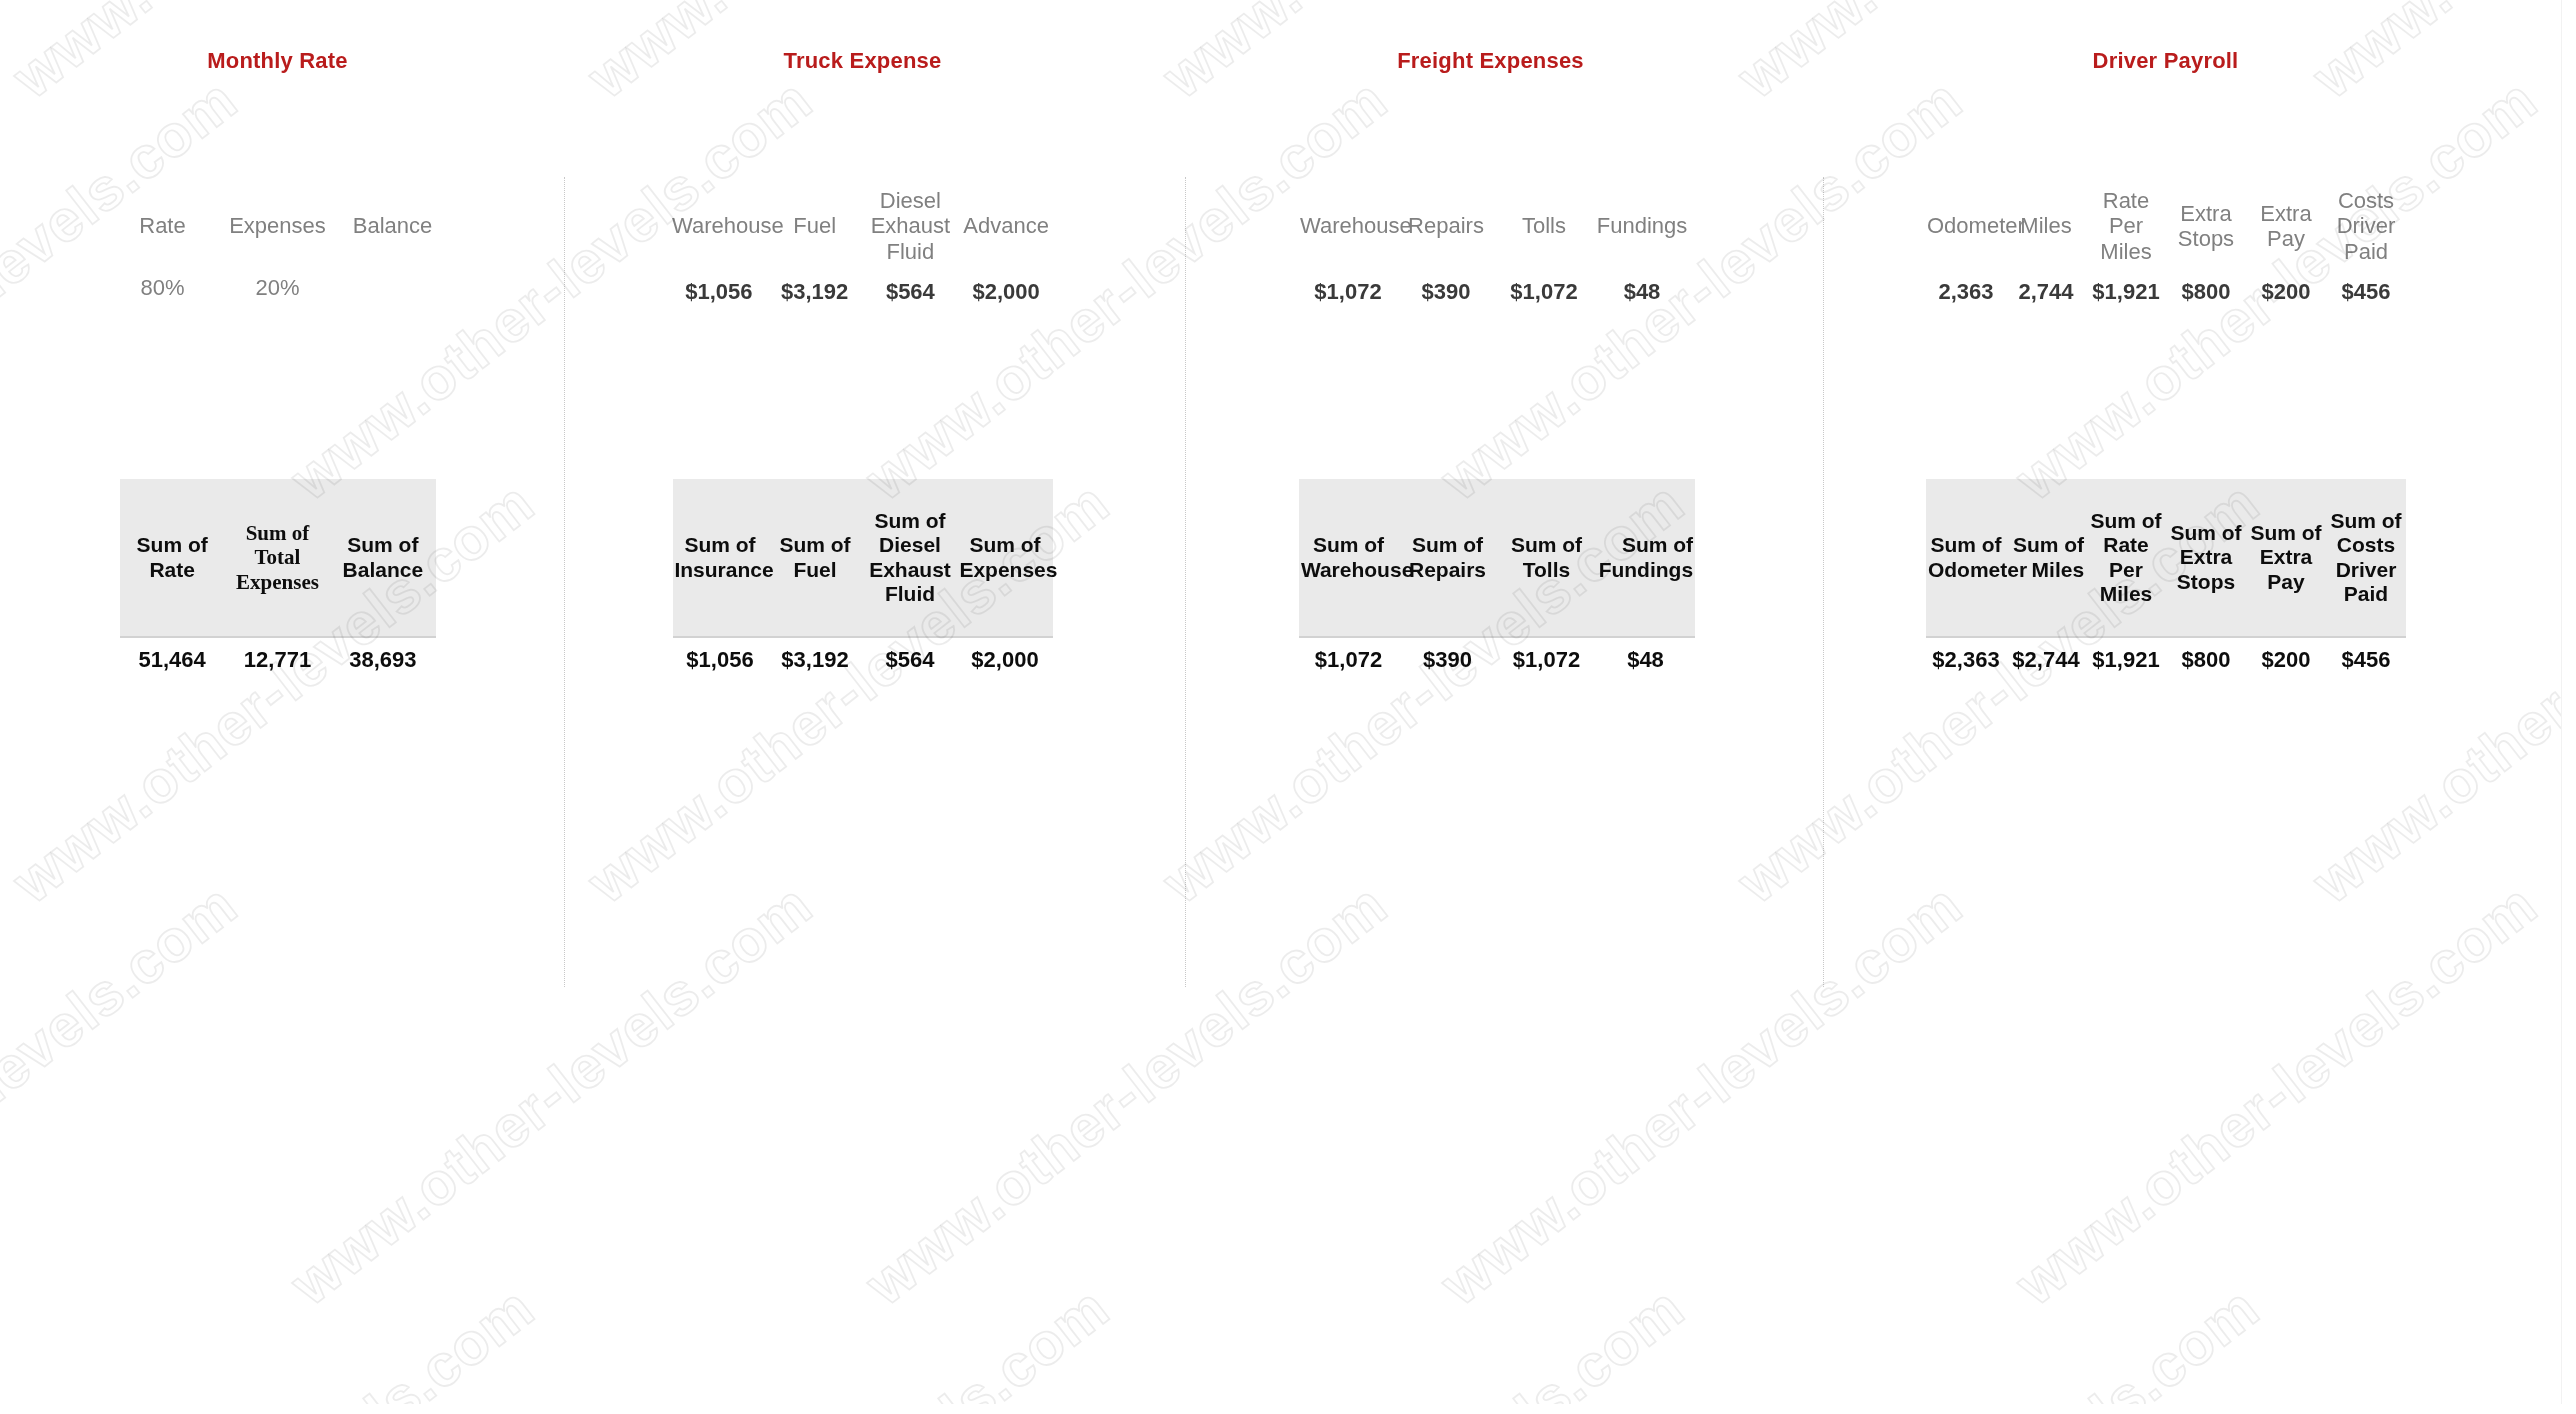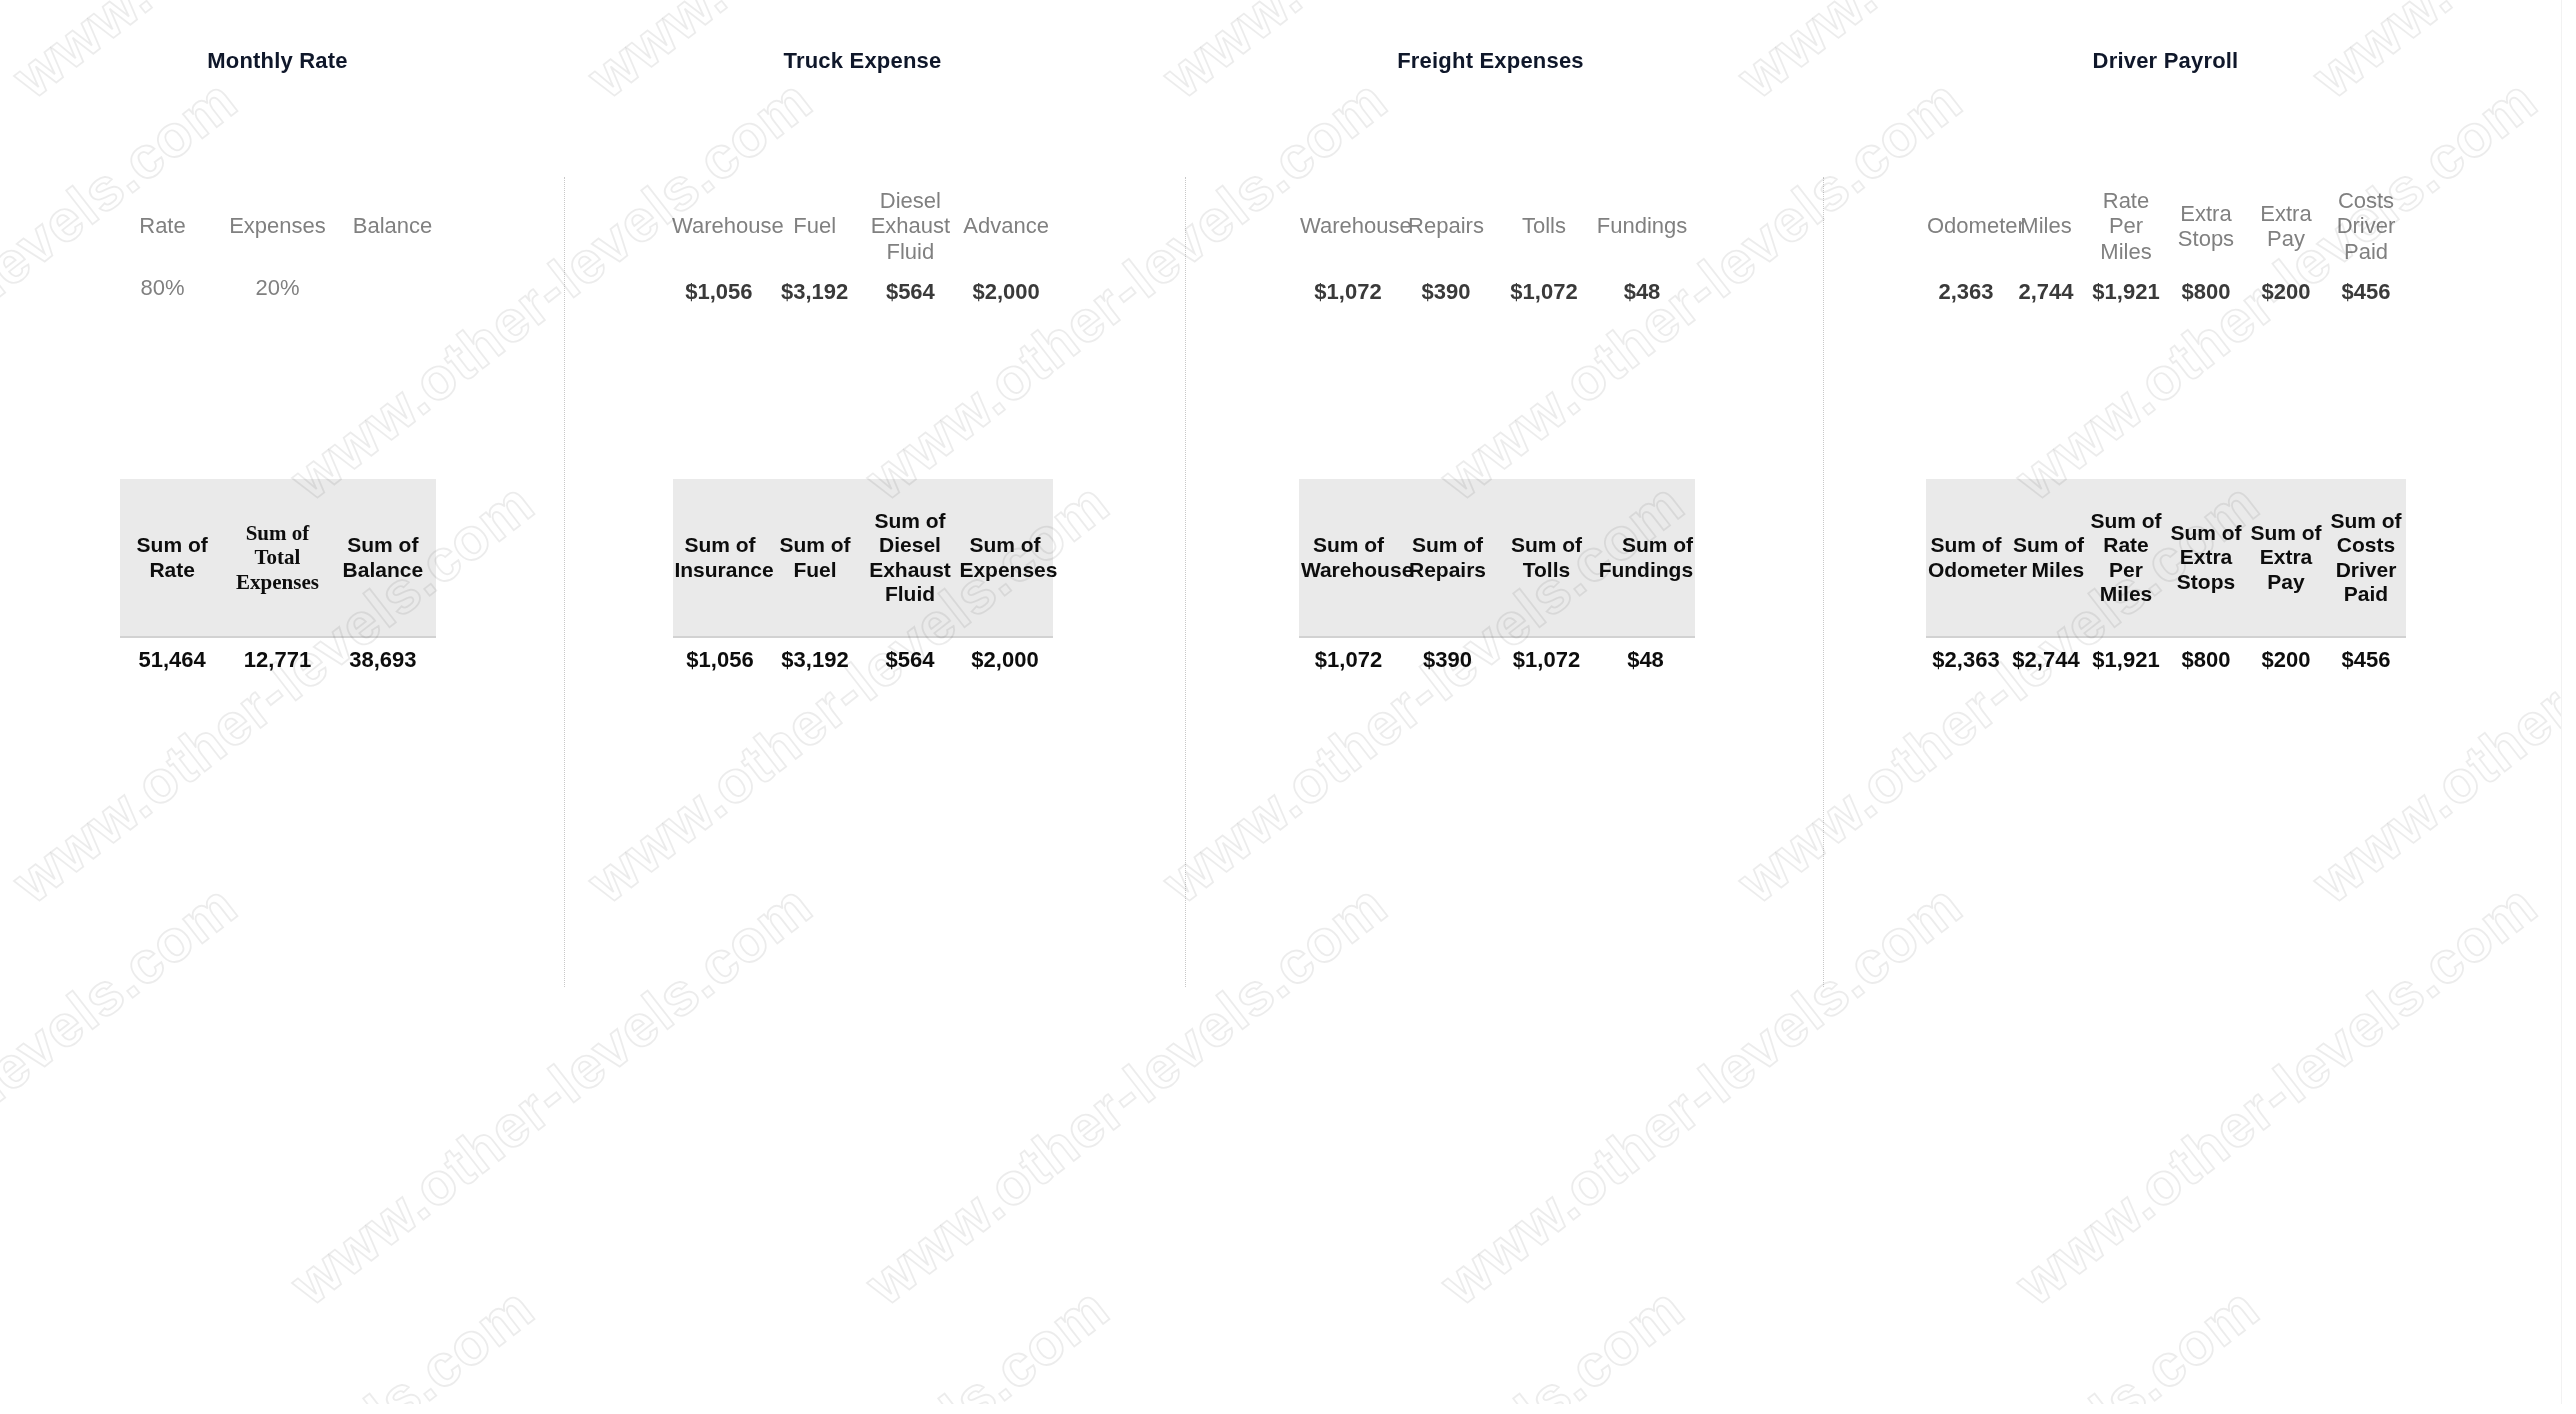--- a/index.html
+++ b/index.html
@@ -53,21 +53,21 @@
   .section {
     position: absolute;
     top: 0;
     z-index: 3;
   }
   .section-title {
     position: absolute;
     top: 48px;
     width: 100%;
     text-align: center;
-    color: #0f172a;
+    color: #b91c1c;
     font-size: 22px;
     font-weight: 700;
     letter-spacing: 0.2px;
   }
 
   
   .src-table {
     position: absolute;
     top: 182px;
     width: 100%;

